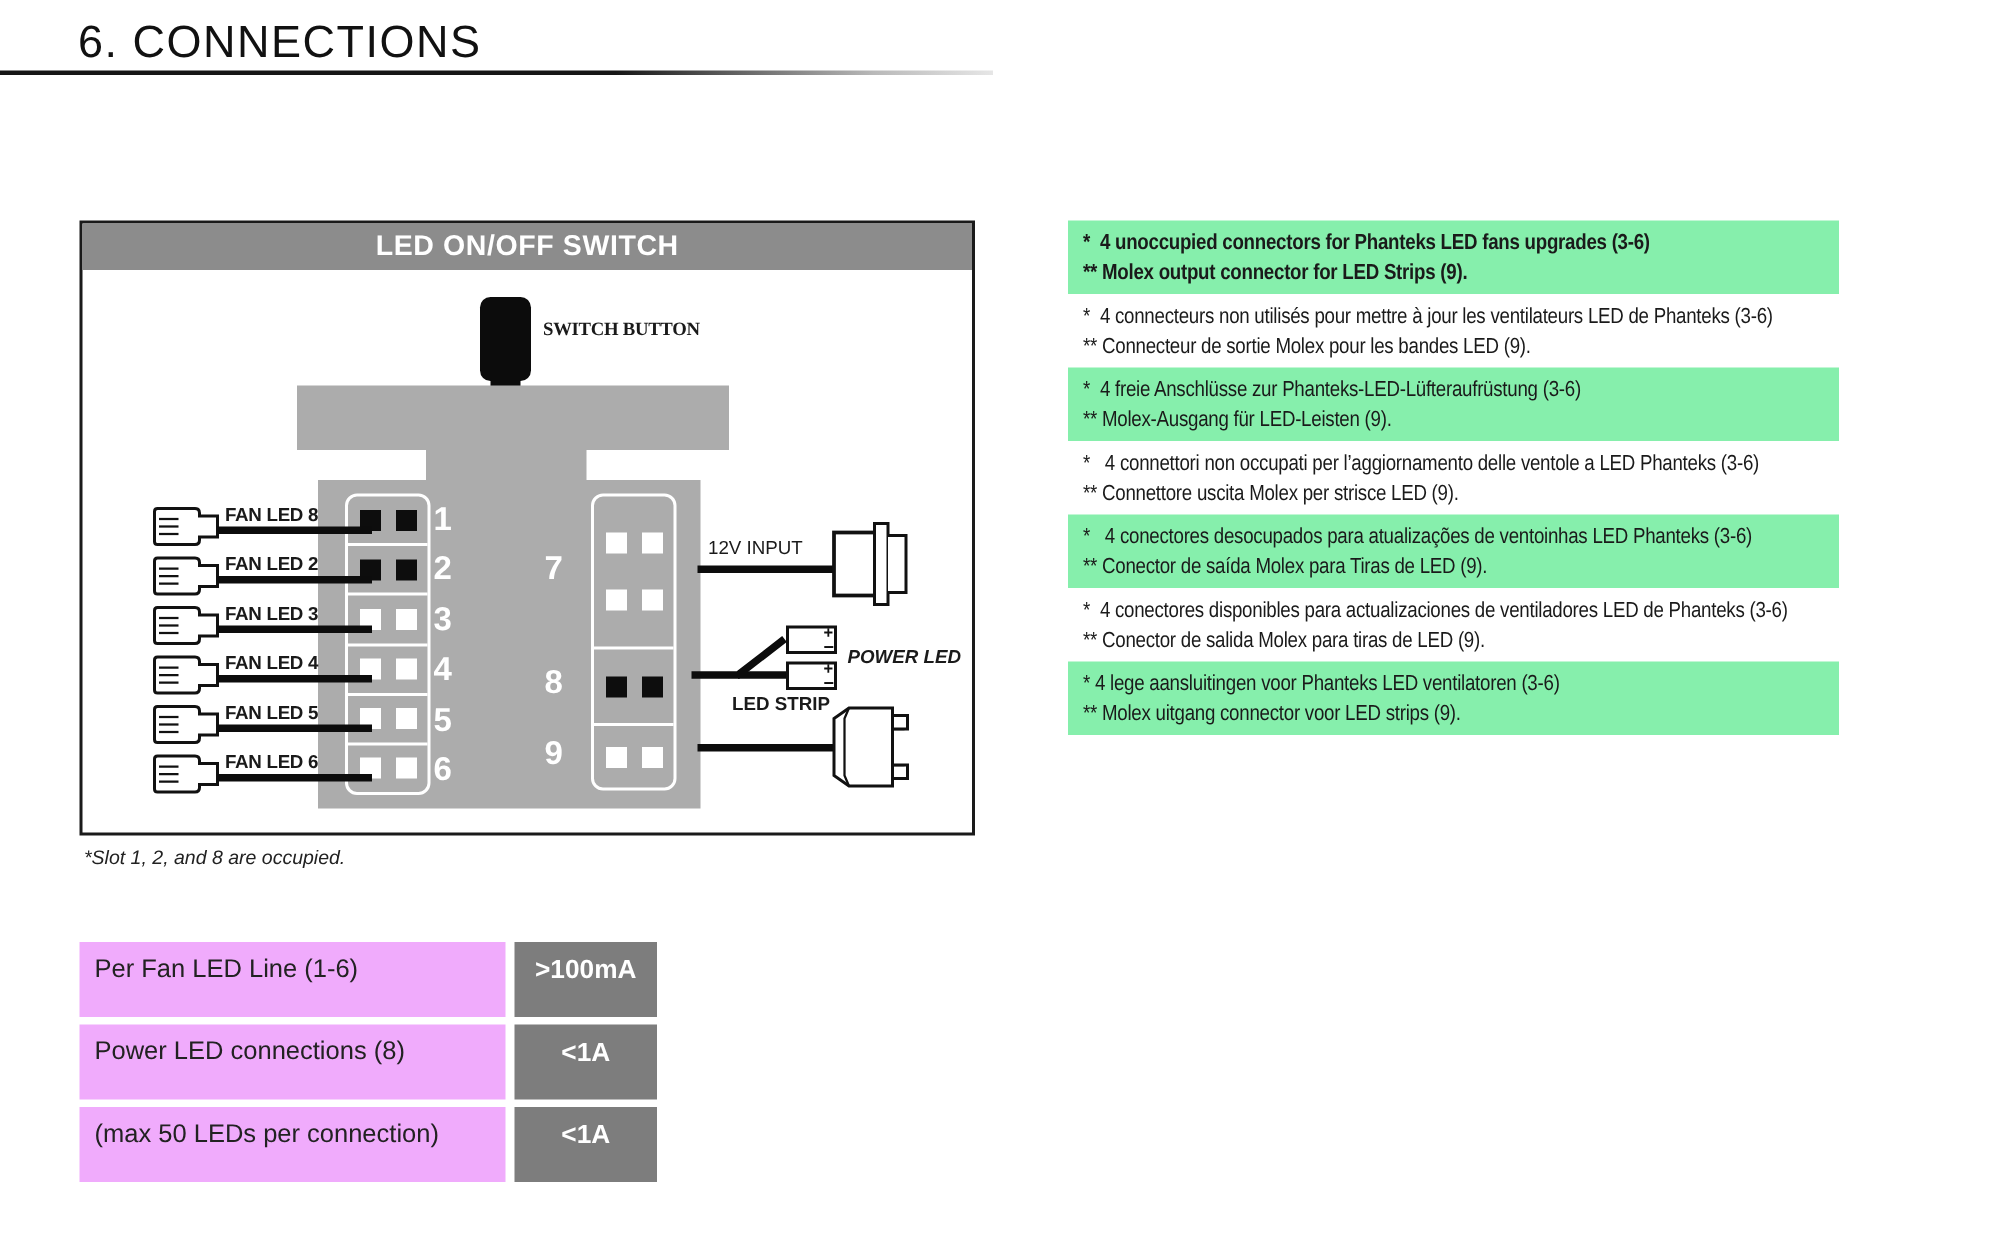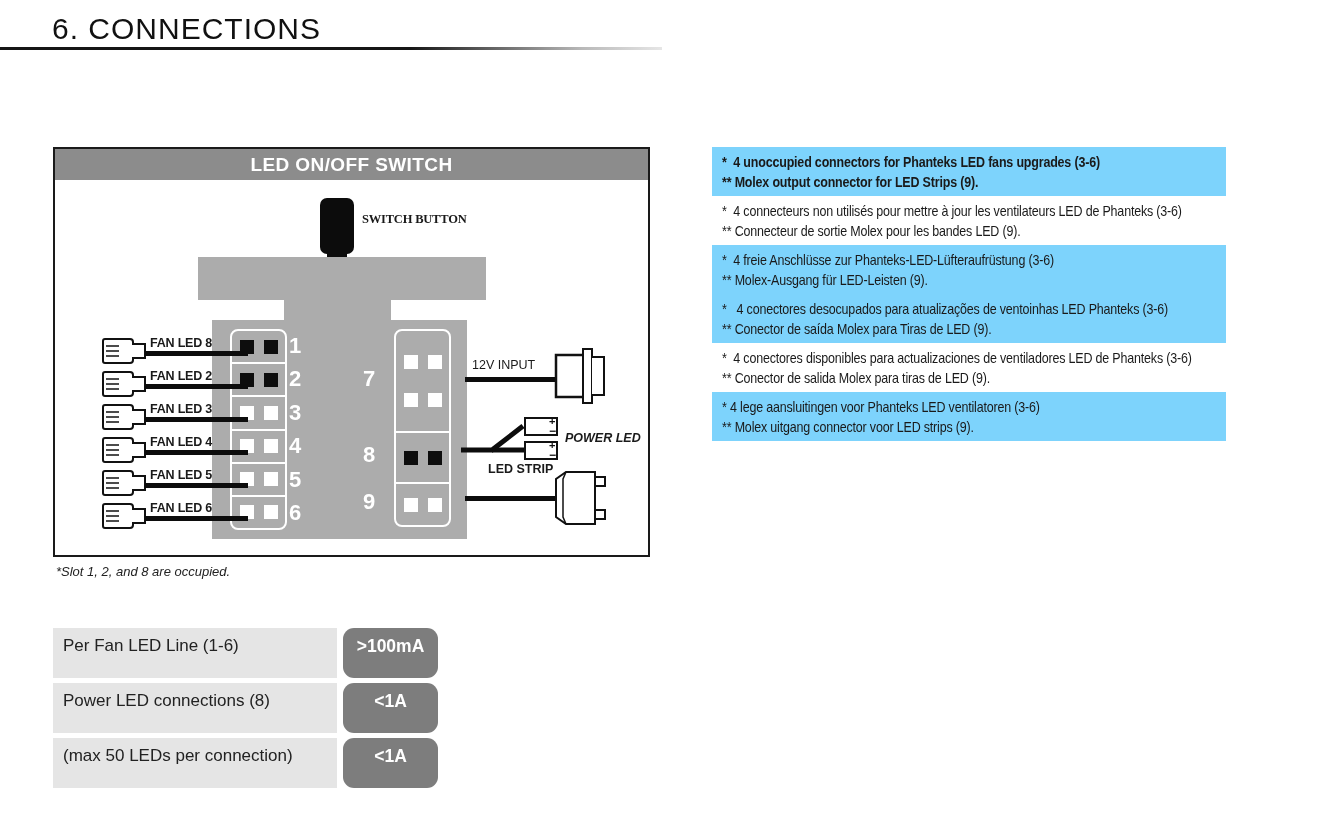--- a/index.html
+++ b/index.html
@@ -63,32 +63,32 @@
   .conn-12v   { position:absolute; left:499px; top:198px; }
   .conn-strip { position:absolute; left:498px; top:321px; }
   .conn-power { position:absolute; left:466px; top:266px; }
   .wire-power { position:absolute; left:404px; top:263px; }
 
   .footnote { position:absolute; left:56px; top:564px; font-size:13px; font-style:italic; color:#222; }
 
   
   .notes { position:absolute; left:712px; top:147px; width:514px; }
   .note { padding:5px 10px 4px 10px; }
-  .note.shaded { background:#7dd3fc; }
+  .note.shaded { background:#86efac; }
   .note-line { white-space:pre; line-height:20px; font-size:14.5px; letter-spacing:-.2px;
                transform:scaleX(.86); transform-origin:left center; }
   .note.bold .note-line { font-weight:bold; }
 
   
   .spec-table { position:absolute; left:53px; top:628px; width:385px; }
   .spec-row { display:flex; gap:6px; margin-bottom:5px; }
-  .spec-label { width:284px; height:50px; background:#e5e5e5; padding:7px 10px 0 10px;
+  .spec-label { width:284px; height:50px; background:#f0abfc; padding:7px 10px 0 10px;
                 font-size:17px; line-height:21px; color:#222; }
   .spec-value { width:95px; height:50px; background:#7d7d7d; color:#fff; font-weight:bold;
-                font-size:17.5px; text-align:center; padding-top:8px;border-radius:11px; }
+                font-size:17.5px; text-align:center; padding-top:8px; }
   .spec-label div:empty { display:none; }
 </style>
 </head>
 <body>
 
 <div class="canvas">
 
   <div class="page-title">6. CONNECTIONS</div>
   <div class="title-rule"></div>
 
@@ -267,20 +267,24 @@
       <div class="note-line">** Molex output connector for LED Strips (9).</div>
     </div>
     <div class="note">
       <div class="note-line">*  4 connecteurs non utilisés pour mettre à jour les ventilateurs LED de Phanteks (3-6)</div>
       <div class="note-line">** Connecteur de sortie Molex pour les bandes LED (9).</div>
     </div>
     <div class="note shaded">
       <div class="note-line">*  4 freie Anschlüsse zur Phanteks-LED-Lüfteraufrüstung (3-6)</div>
       <div class="note-line">** Molex-Ausgang für LED-Leisten (9).</div>
     </div>
+    <div class="note">
+      <div class="note-line">*   4 connettori non occupati per l’aggiornamento delle ventole a LED Phanteks (3-6)</div>
+      <div class="note-line">** Connettore uscita Molex per strisce LED (9).</div>
+    </div>
     <div class="note shaded">
       <div class="note-line">*   4 conectores desocupados para atualizações de ventoinhas LED Phanteks (3-6)</div>
       <div class="note-line">** Conector de saída Molex para Tiras de LED (9).</div>
     </div>
     <div class="note">
       <div class="note-line">*  4 conectores disponibles para actualizaciones de ventiladores LED de Phanteks (3-6)</div>
       <div class="note-line">** Conector de salida Molex para tiras de LED (9).</div>
     </div>
     <div class="note shaded">
       <div class="note-line">* 4 lege aansluitingen voor Phanteks LED ventilatoren (3-6)</div>

